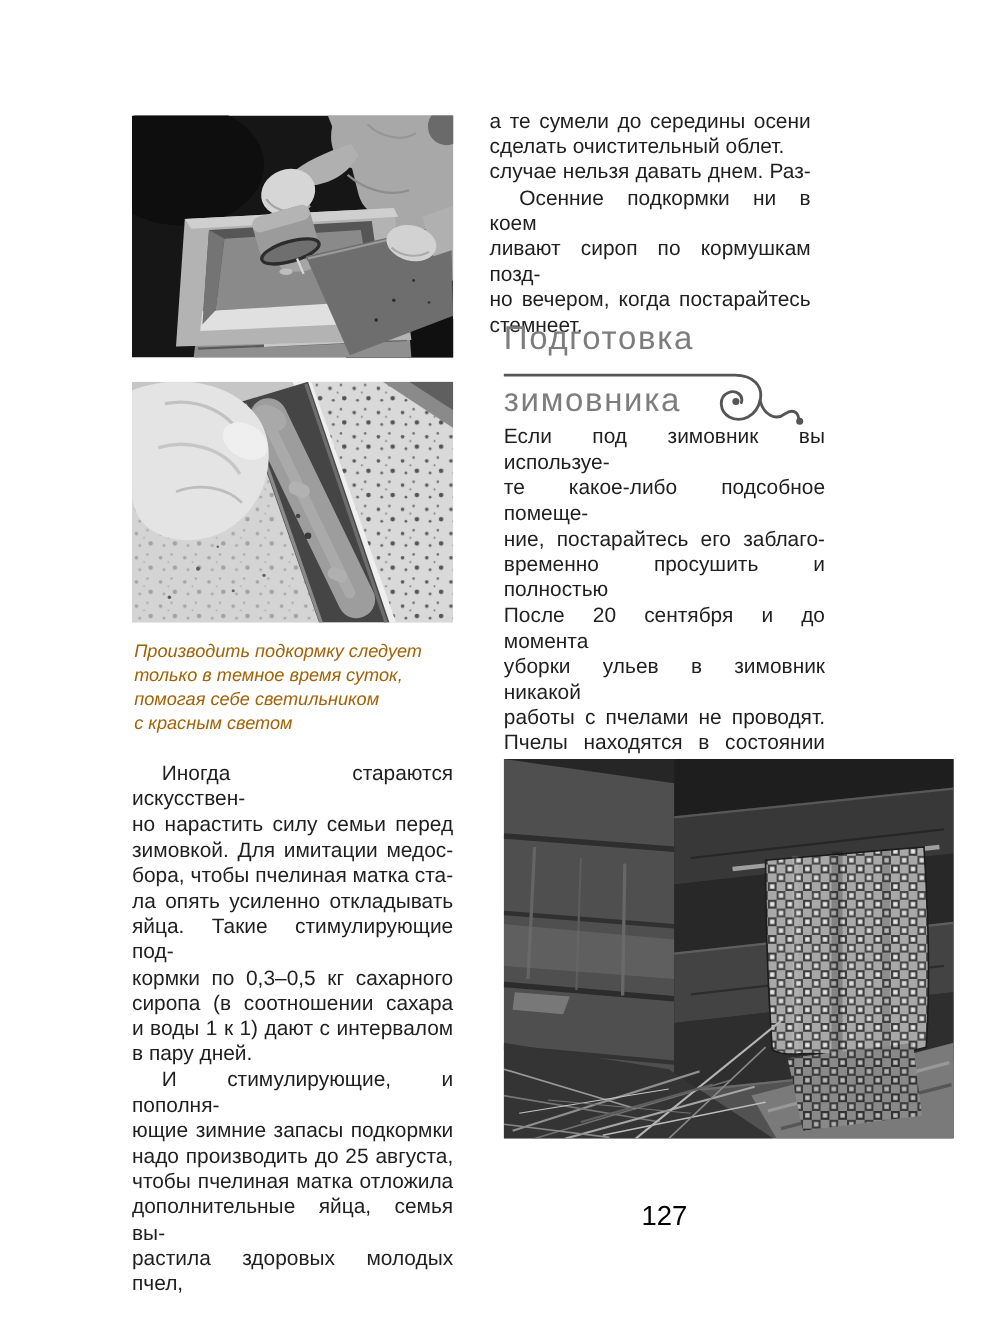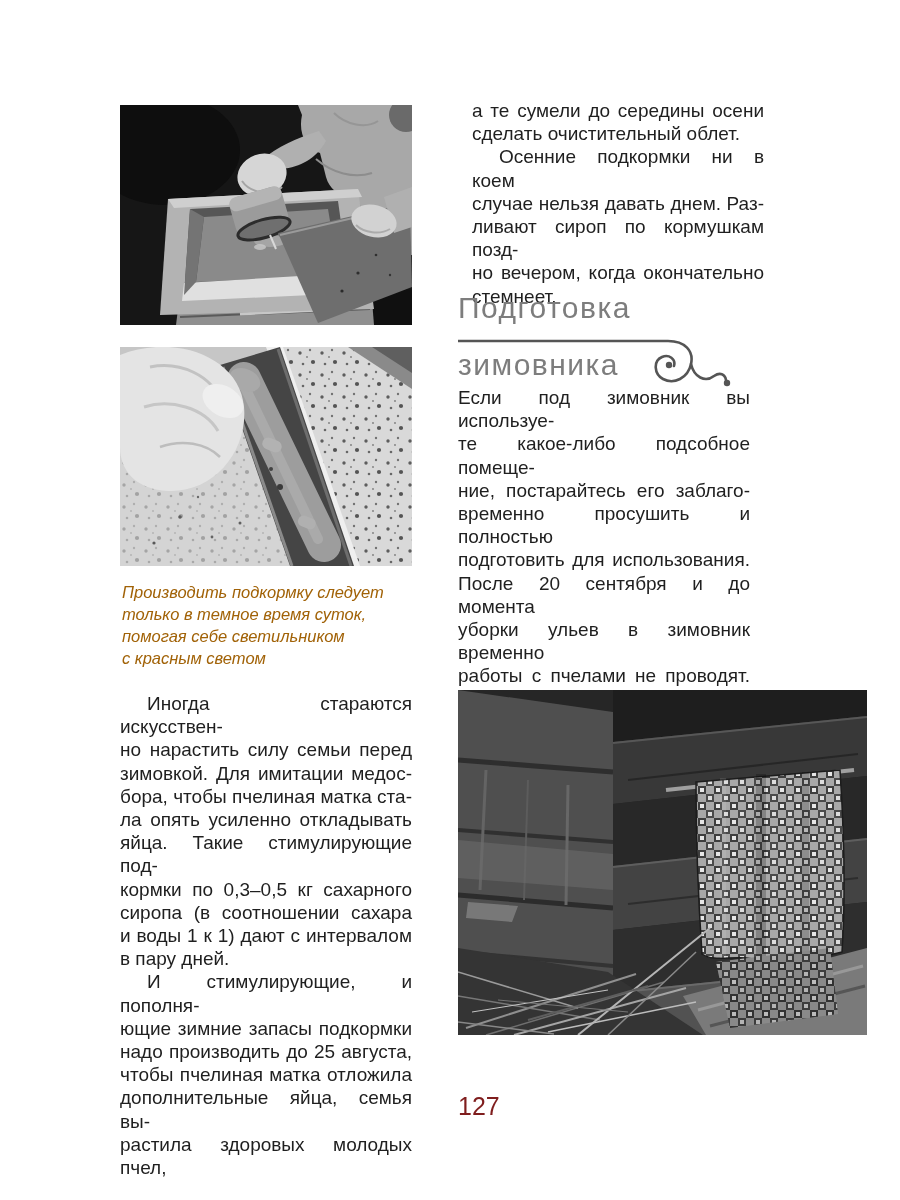--- a/index.html
+++ b/index.html
@@ -15,21 +15,21 @@
   .tline.ind{text-indent:27px;}
   .caption{position:absolute;left:122px;top:581px;width:292px;
     font-size:16.5px;line-height:22px;color:#a16207;font-style:italic;}
   .caption .tline{text-align:left;text-align-last:left;}
   .heading{position:absolute;left:458px;top:291px;width:310px;height:110px;}
   .h-word{position:absolute;left:0;font-size:30px;color:#7d7d7d;
     letter-spacing:1.5px;white-space:nowrap;font-weight:normal;}
   .h-word.w2{top:57px;}
   .flourish{position:absolute;left:0;top:43px;}
   .pagenum{position:absolute;left:458px;top:1092px;width:292px;
-    text-align:left;font-size:25px;color:#7f1d1d;}
+    text-align:center;font-size:25px;color:#000000;}
 </style>
 </head>
 <body>
 
 <div class="photo" style="left:120px;top:105px;width:292px;height:220px;">
   <svg viewBox="0 0 292 220" preserveAspectRatio="none">
     <rect width="292" height="220" fill="#161616"></rect>
     <ellipse cx="45" cy="45" rx="75" ry="55" fill="#0e0e0e"></ellipse>
     <ellipse cx="260" cy="210" rx="70" ry="28" fill="#101010"></ellipse>
 
@@ -147,30 +147,30 @@
   <div>
       <div class="tline ind">И стимулирующие, и пополня-</div>
       <div class="tline">ющие зимние запасы подкормки</div>
       <div class="tline">надо производить до 25 августа,</div>
       <div class="tline">чтобы пчелиная матка отложила</div>
       <div class="tline">дополнительные яйца, семья вы-</div>
       <div class="tline">растила здоровых молодых пчел,</div>
     </div>
 </div>
 
-<div class="body-text" style="left:472px;top:99px;width:292px;">
+<div class="body-text" style="left:445px;top:99px;width:292px;">
   <div>
       <div class="tline">а те сумели до середины осени</div>
       <div class="tline end">сделать очистительный облет.</div>
     </div>
   <div>
+      <div class="tline">случае нельзя давать днем. Раз-</div>
       <div class="tline ind">Осенние подкормки ни в коем</div>
-      <div class="tline">случае нельзя давать днем. Раз-</div>
       <div class="tline">ливают сироп по кормушкам позд-</div>
-      <div class="tline">но вечером, когда окончательно</div>
+      <div class="tline">но вечером, когда постарайтесь</div>
       <div class="tline end">стемнеет.</div>
     </div>
 </div>
 
 <div class="heading">
   <div class="h-word">Подготовка</div>
   <svg class="flourish" width="290" height="62" viewBox="0 0 290 62">
     <path d="M0,7 H210 C227,7 236,17 233,30 C230,44 216,51 205,45 C196,40 195,27 204,23 C211,20 218,25 216,32" fill="none" stroke="#555555" stroke-width="2.6" stroke-linecap="round"></path>
     <circle cx="211" cy="31" r="3.2" fill="#555555"></circle>
     <path d="M233,30 C236,43 247,49 256,42 C262,38 267,40 268,46" fill="none" stroke="#555555" stroke-width="2.6" stroke-linecap="round"></path>
@@ -178,23 +178,22 @@
   </svg>
   <div class="h-word w2">зимовника</div>
 </div>
 
 <div class="body-text" style="left:458px;top:386px;width:292px;">
   <div>
       <div class="tline">Если под зимовник вы используе-</div>
       <div class="tline">те какое-либо подсобное помеще-</div>
       <div class="tline">ние, постарайтесь его заблаго-</div>
       <div class="tline">временно просушить и полностью</div>
-      <div class="tline">подготовить для использования.</div>
       <div class="tline">После 20 сентября и до момента</div>
-      <div class="tline">уборки ульев в зимовник временно</div>
+      <div class="tline">уборки ульев в зимовник никакой</div>
       <div class="tline">работы с пчелами не проводят.</div>
       <div class="tline">Пчелы находятся в состоянии по-</div>
       <div class="tline">коя, и тревожить их не рекоменду-</div>
       <div class="tline">ется ни опытным, ни начинающим</div>
       <div class="tline end">пчеловодам.</div>
     </div>
 </div>
 
 <div class="photo" style="left:458px;top:690px;width:409px;height:345px;">
   <svg viewBox="0 0 409 345" preserveAspectRatio="none">

